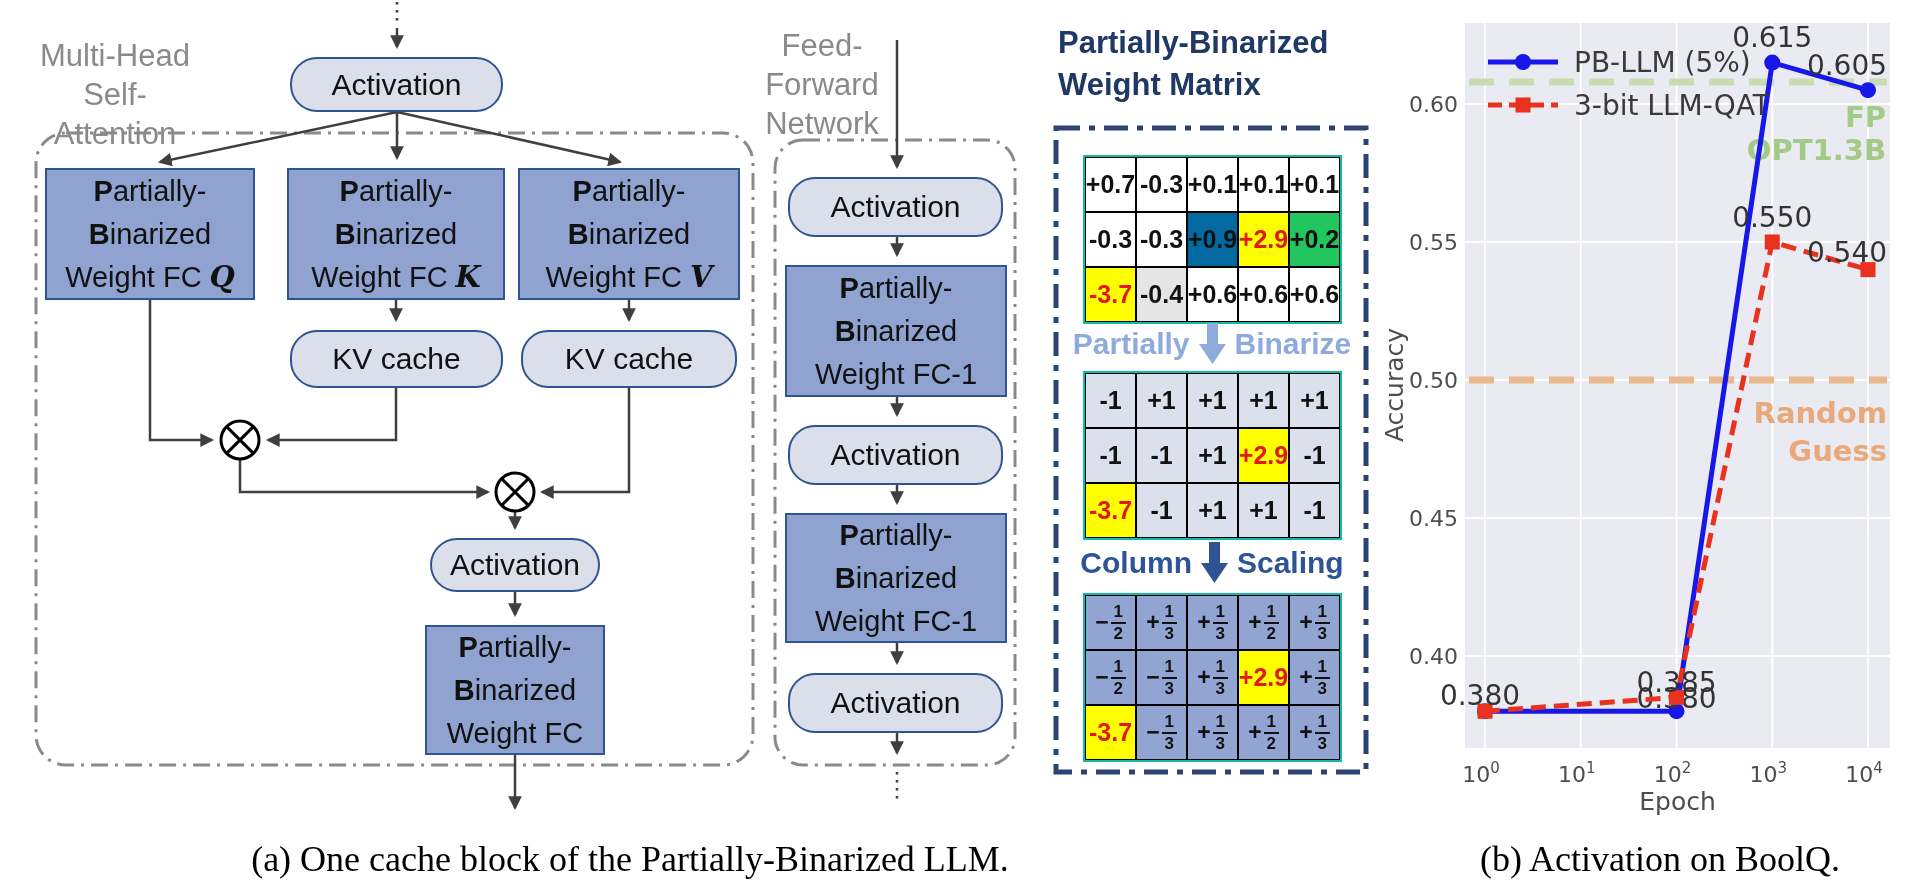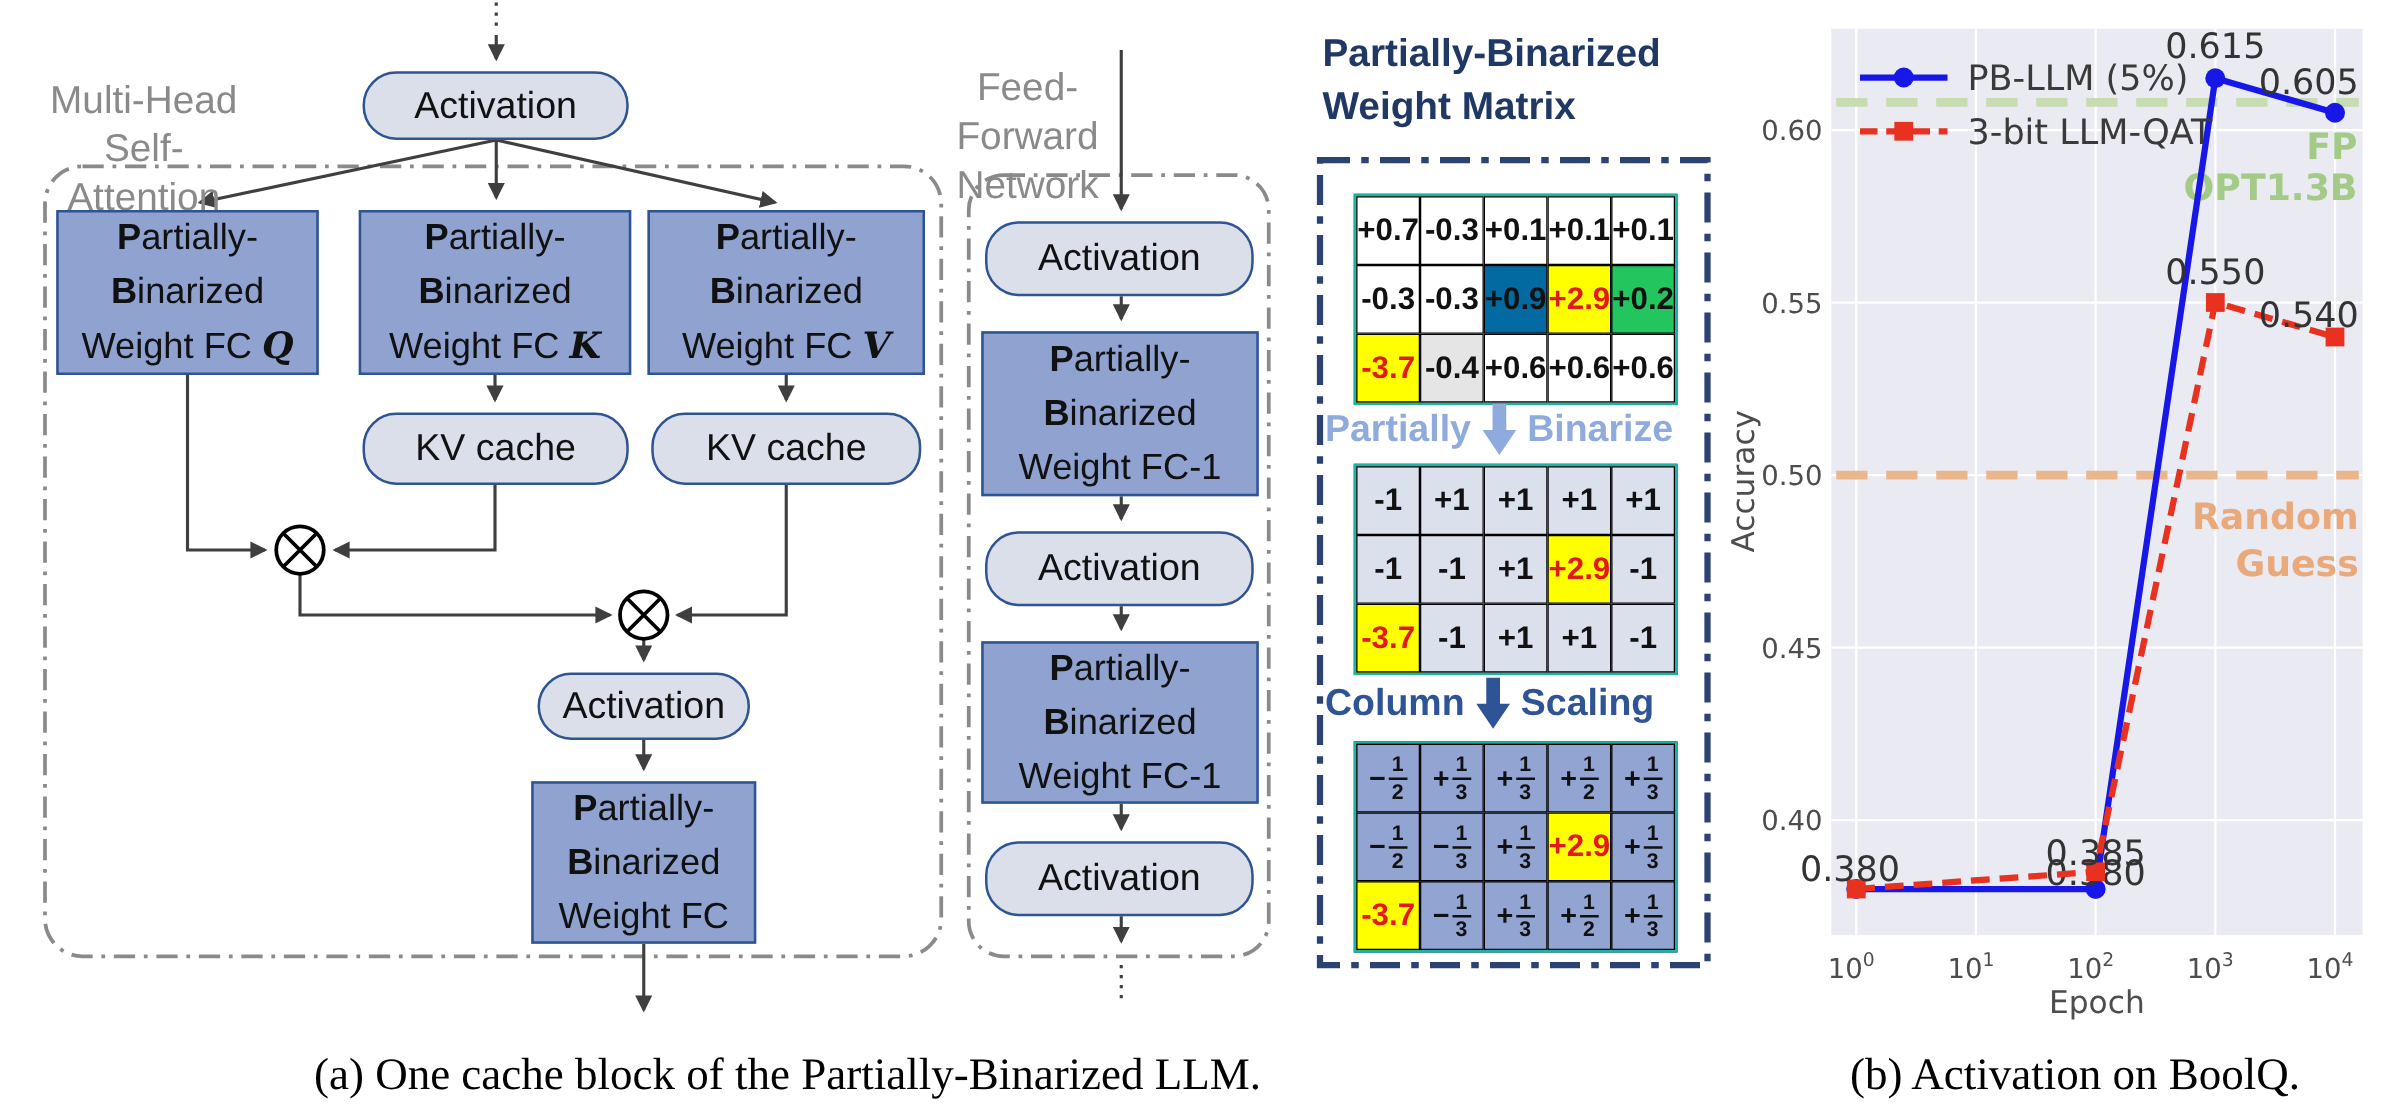--- a/index.html
+++ b/index.html
@@ -10,36 +10,36 @@
   
   .box{position:absolute;box-sizing:border-box;display:flex;flex-direction:column;
        align-items:center;justify-content:center;text-align:center;color:#111;}
   .blue-box{background:#8fa2d0;border:2.5px solid #2f5492;}
   .light-box{background:#dbdfea;border:2.5px solid #2f5492;}
   .act-text{font-size:30px;border-radius:27px;}
   .fcline{font-size:29px;line-height:43px;white-space:nowrap;}
   .pbl::first-letter{font-weight:700;}
   .qkv{font-family:"DejaVu Serif",serif;font-weight:700;font-style:italic;margin-left:8px;}
   .gray-label{position:absolute;color:#8a8a8a;font-size:31px;line-height:39px;
-              text-align:center;white-space:pre-line;margin-top:24px;}
+              text-align:center;white-space:pre-line;}
   
   .matrix-title{position:absolute;left:1058px;top:22px;width:308px;
                 color:#1f3864;font-weight:700;font-size:31px;line-height:42px;white-space:pre-line;}
   .mgrid{position:absolute;display:grid;border:2px solid #14b8a6;background:#000;}
   .mcell{width:51px;height:55px;border:1.5px solid #000;box-sizing:border-box;
          display:flex;align-items:center;justify-content:center;
          font-size:25px;font-weight:600;color:#111;}
   .mcell.hl{background:#ffff00 !important;color:#e31818;font-weight:700;}
   .fracwrap{display:flex;align-items:center;}
   .fracsign{font-size:23px;margin-right:2px;font-weight:600;}
   .frac{display:flex;flex-direction:column;align-items:center;line-height:1;}
   .frac .n,.frac .d{font-size:17px;font-weight:600;}
   .frac .bar{width:15px;height:2px;background:#111;margin:1.5px 0;}
   .steplabel{position:absolute;left:1060px;width:304px;display:flex;align-items:center;
-             gap:9px;font-size:30px;font-weight:700;}
+             justify-content:center;gap:9px;font-size:30px;font-weight:700;}
   .step1{color:#8faadc;}
   .step2{color:#2f5496;}
   
   .caption{position:absolute;font-family:"Liberation Serif",serif;font-size:36px;color:#000;
            text-align:center;}
 </style>
 </head>
 <body>
 
 <div id="canvas">

